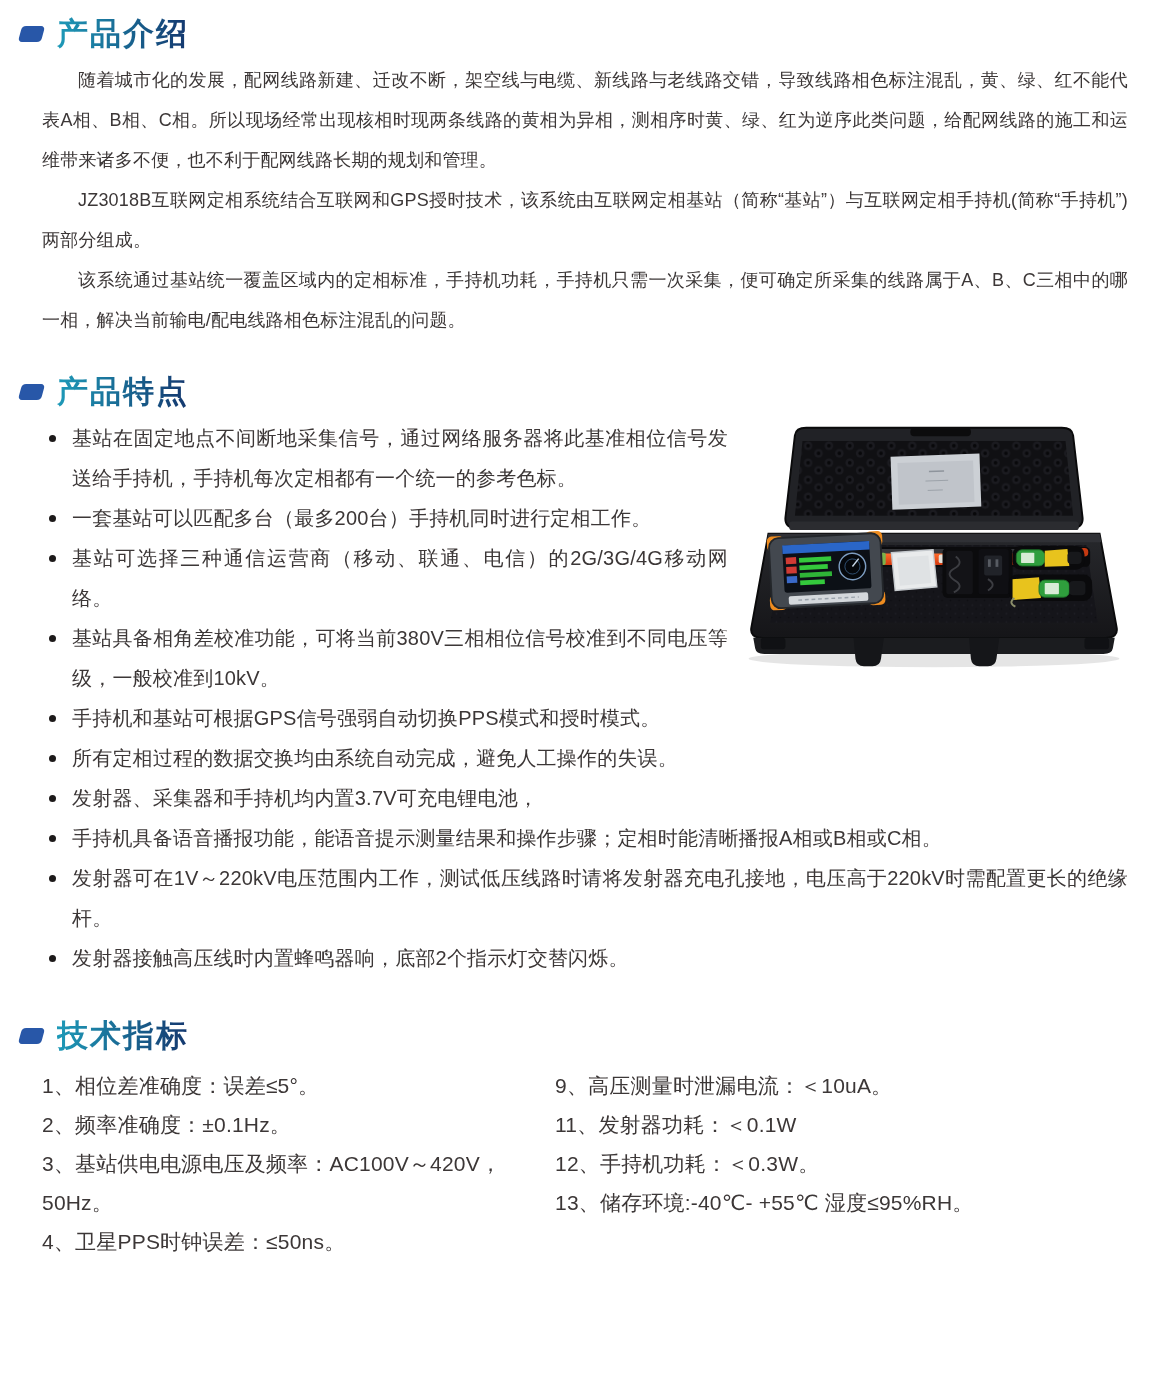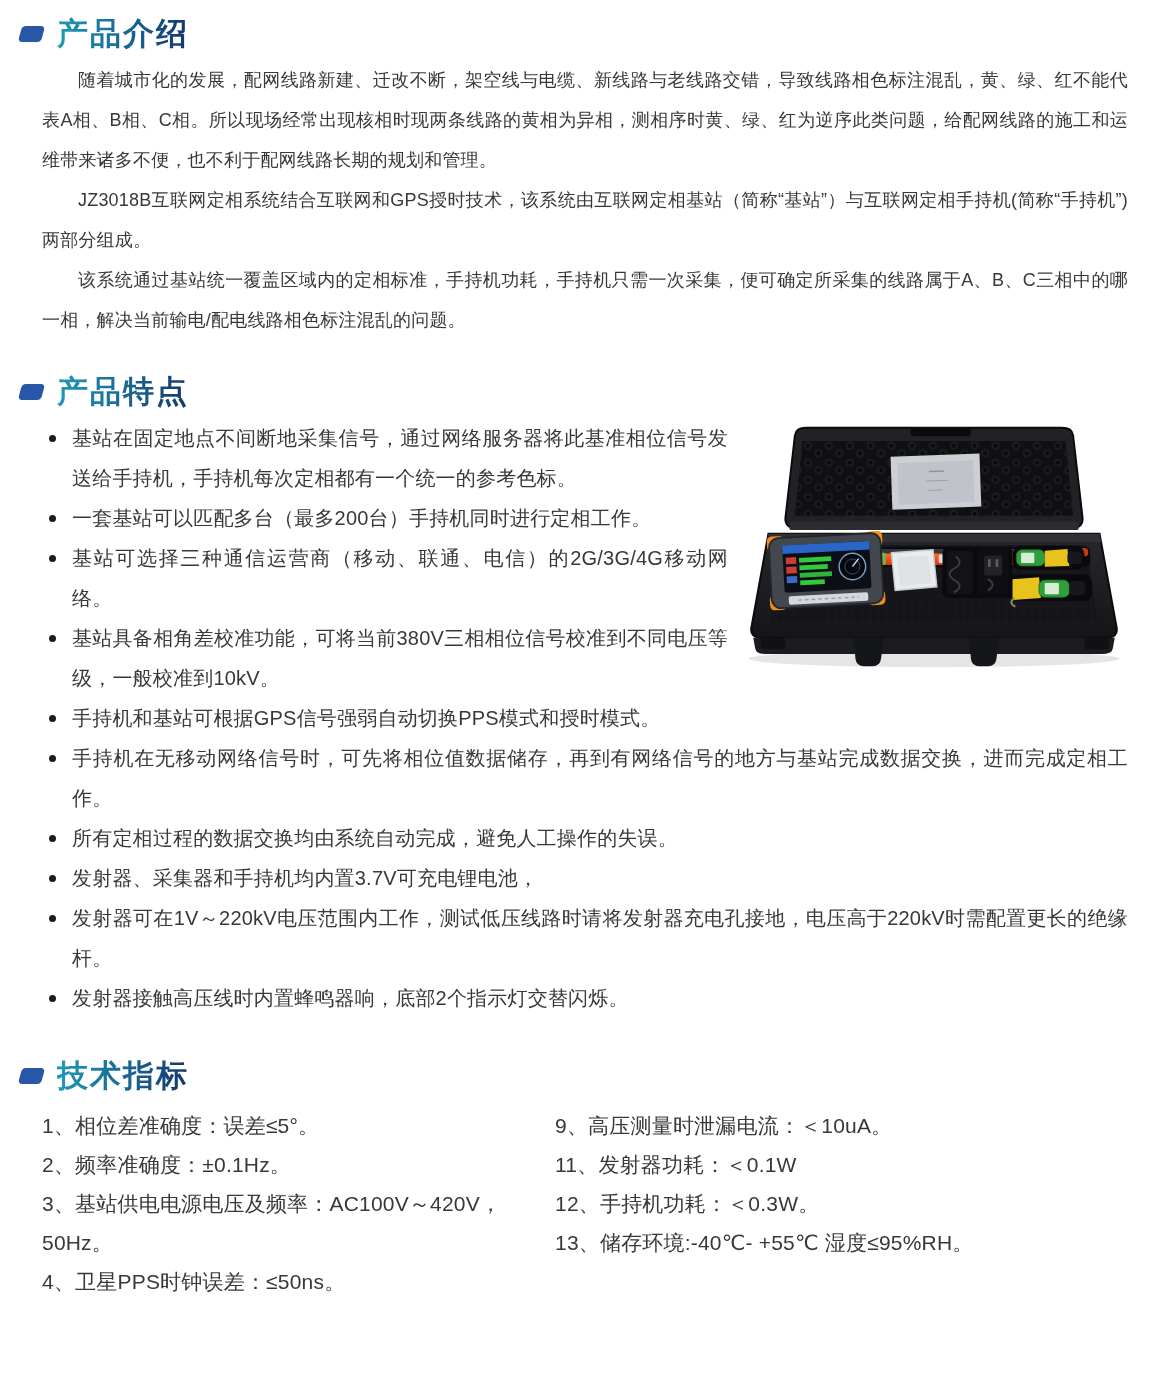--- a/index.html
+++ b/index.html
@@ -193,23 +193,23 @@
           <rect x="364" y="226" width="26" height="12" rx="3" fill="#101114"></rect>
         </svg>
       </figure>
 
       <ul class="features-list">
         <li>基站在固定地点不间断地采集信号，通过网络服务器将此基准相位信号发送给手持机，手持机每次定相都有一个统一的参考色标。</li>
         <li>一套基站可以匹配多台（最多200台）手持机同时进行定相工作。</li>
         <li>基站可选择三种通信运营商（移动、联通、电信）的2G/3G/4G移动网络。</li>
         <li>基站具备相角差校准功能，可将当前380V三相相位信号校准到不同电压等级，一般校准到10kV。</li>
         <li>手持机和基站可根据GPS信号强弱自动切换PPS模式和授时模式。</li>
-        <li>手持机在无移动网络信号时，可先将相位值数据储存，再到有网络信号的地方与基站完成数据交换，进而完成定相工作。</li>
         <li>所有定相过程的数据交换均由系统自动完成，避免人工操作的失误。</li>
         <li>发射器、采集器和手持机均内置3.7V可充电锂电池，</li>
+        <li>手持机具备语音播报功能，能语音提示测量结果和操作步骤；定相时能清晰播报A相或B相或C相。</li>
         <li>发射器可在1V～220kV电压范围内工作，测试低压线路时请将发射器充电孔接地，电压高于220kV时需配置更长的绝缘杆。</li>
         <li>发射器接触高压线时内置蜂鸣器响，底部2个指示灯交替闪烁。</li>
       </ul>
     </div>
   </section>
 
   <section class="specs-section">
     <div class="section-header">
       <span class="marker"></span>
       <h2 class="section-title">技术指标</h2>

